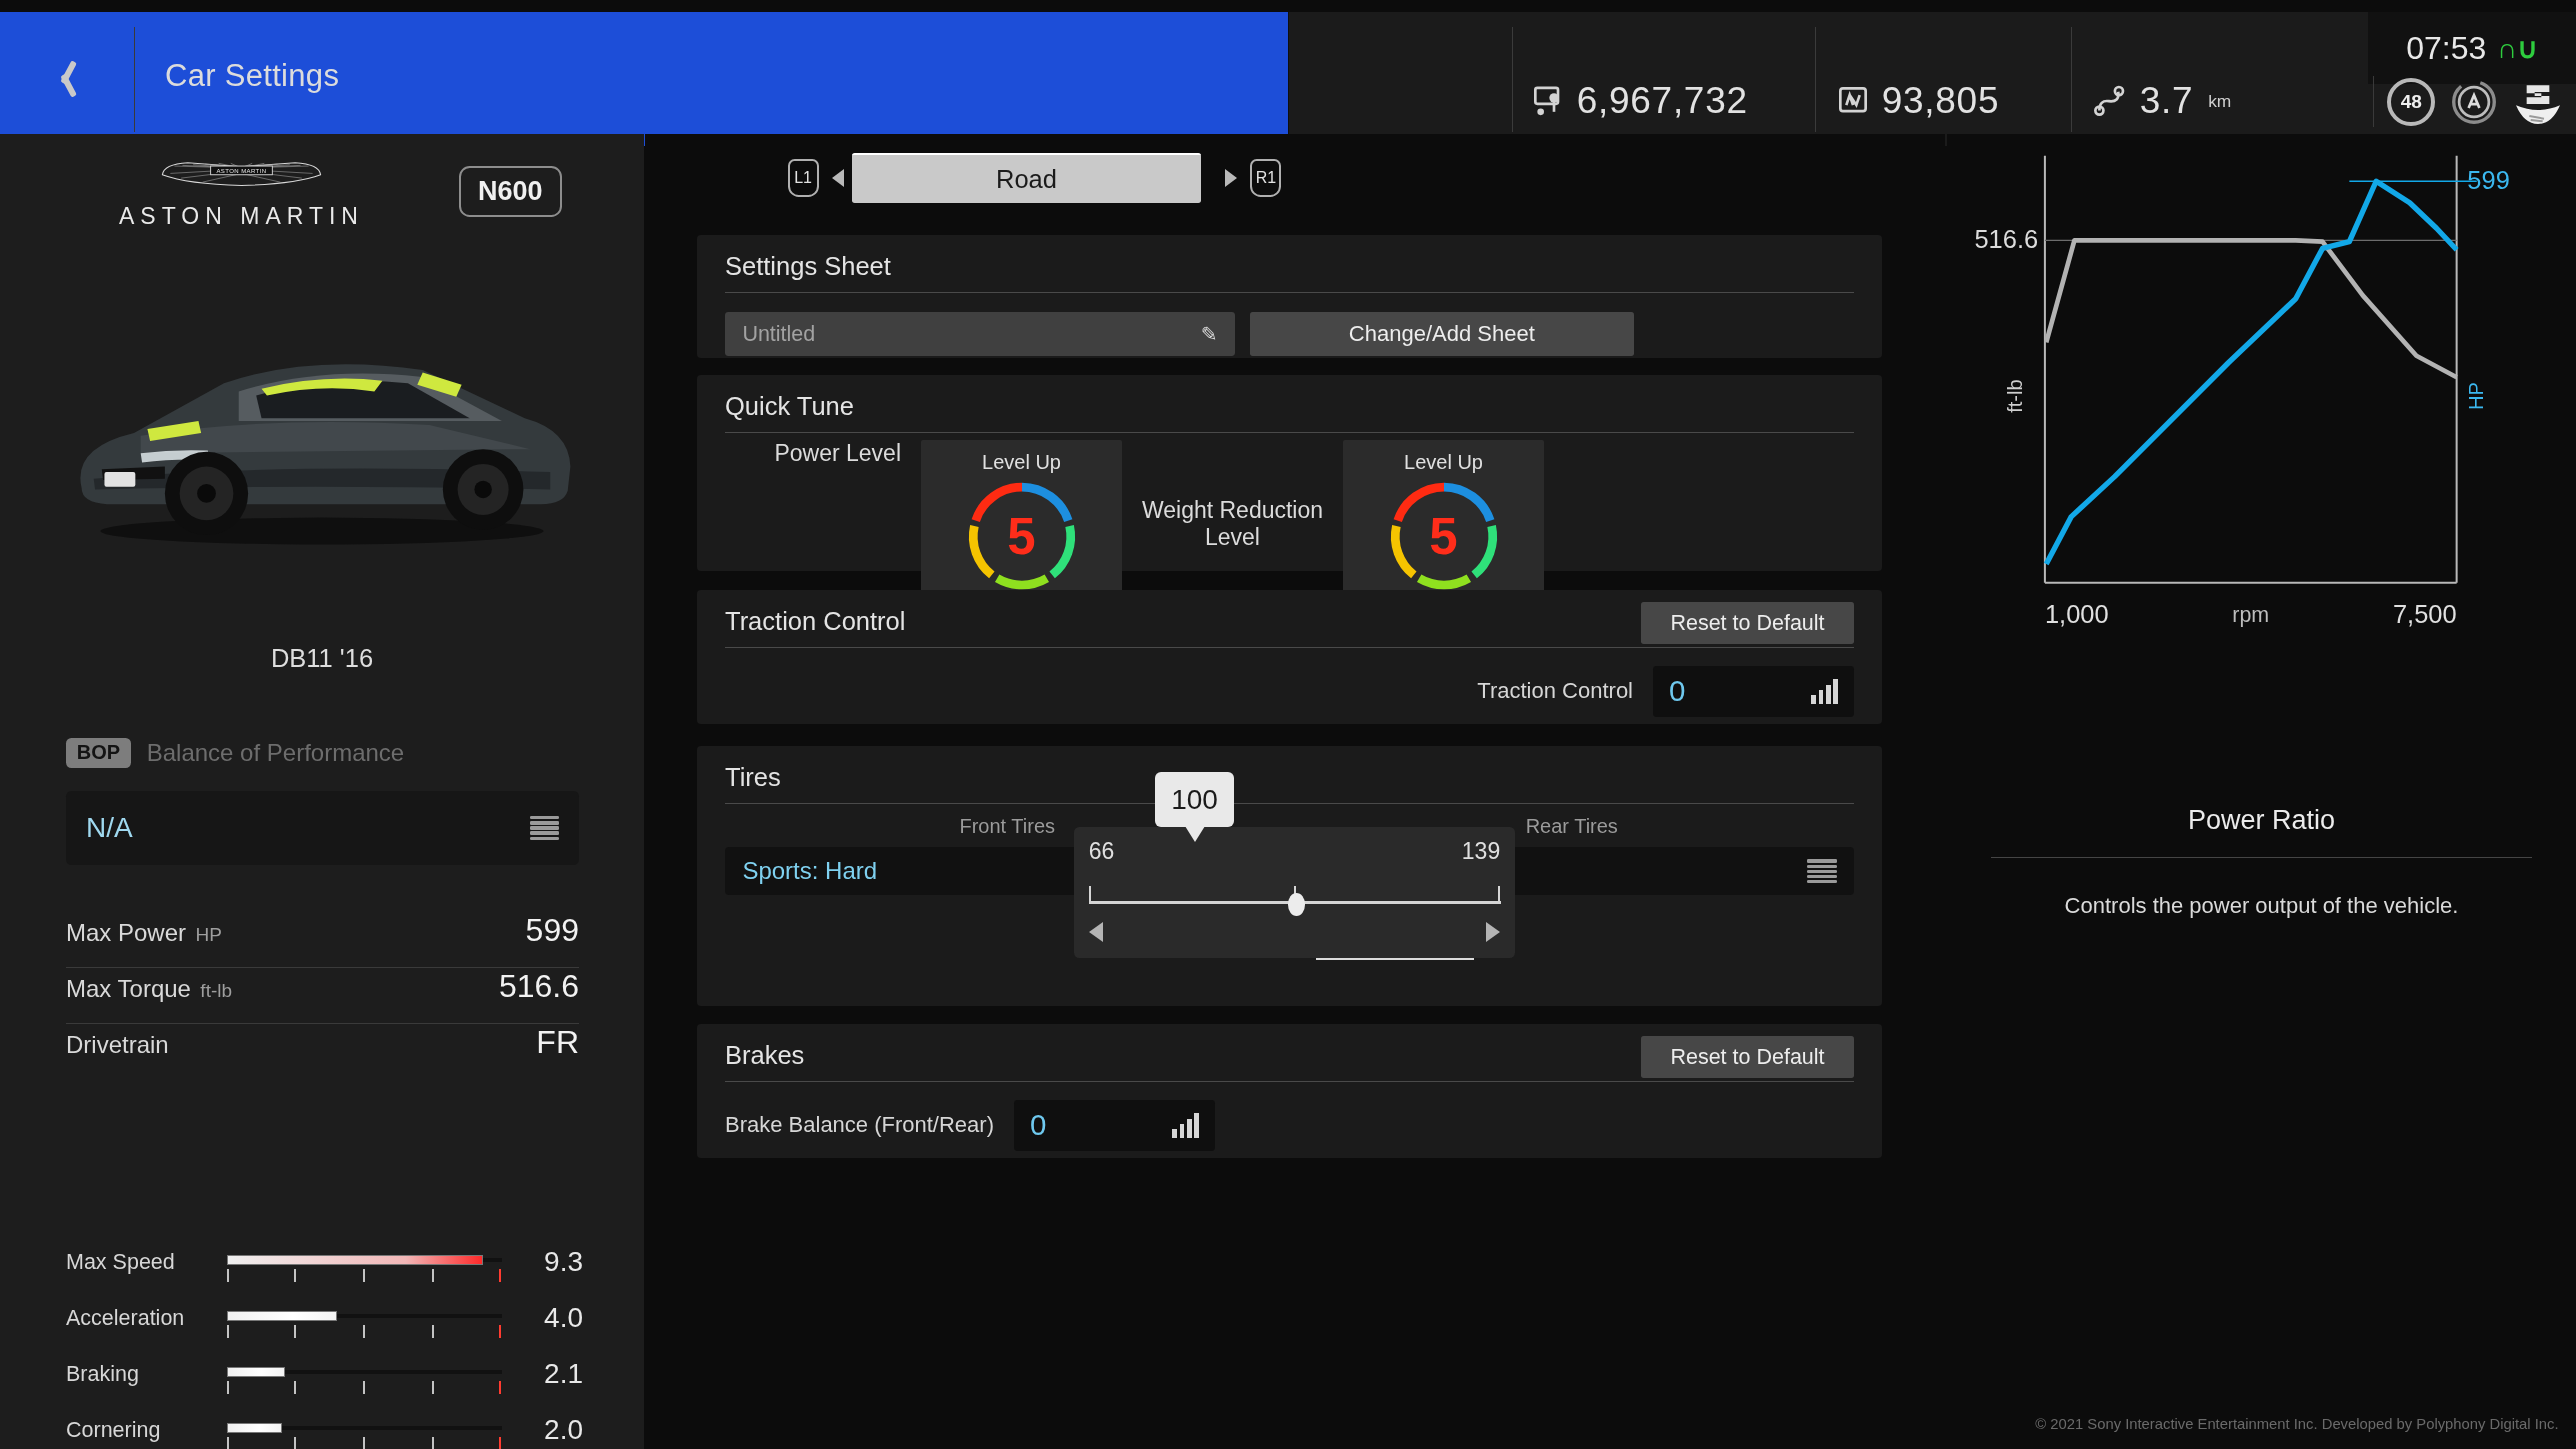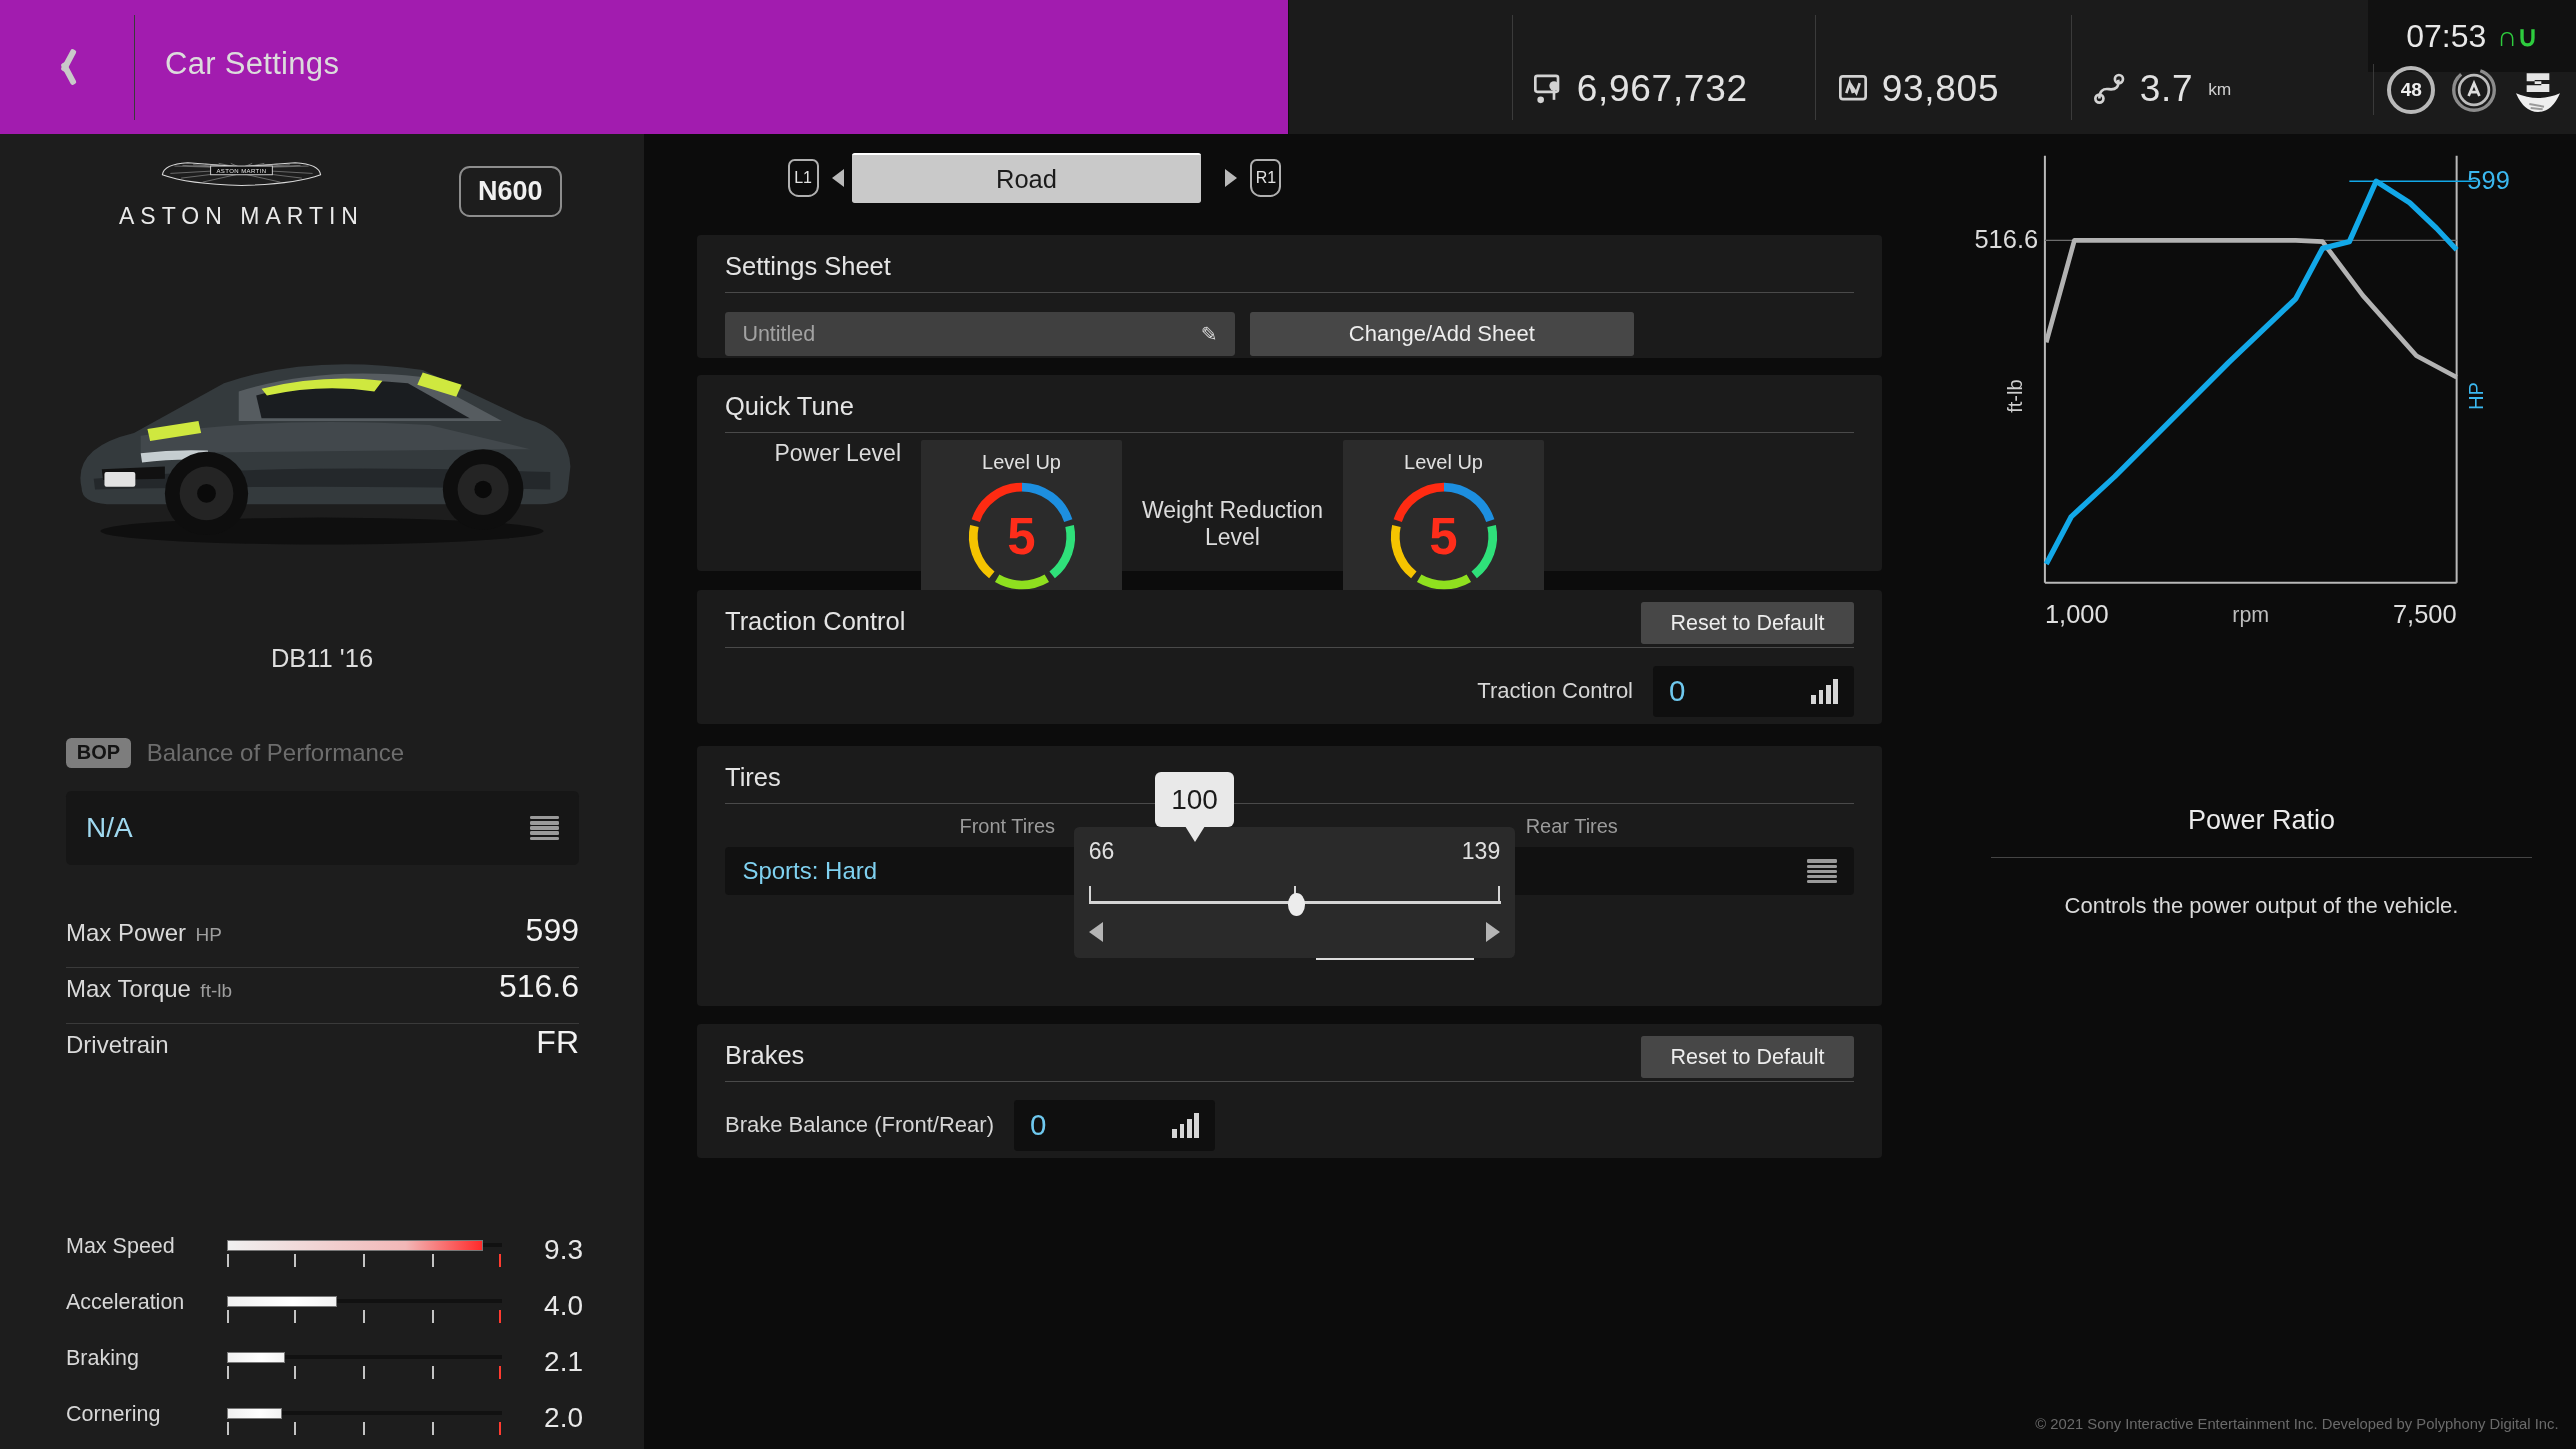--- a/index.html
+++ b/index.html
@@ -5,21 +5,21 @@
   * { box-sizing: border-box; margin: 0; padding: 0; }
   html, body {
     width: 2576px; height: 1449px;
     background: #000;
     font-family: "Liberation Sans", sans-serif;
     overflow: hidden;
   }
   .screen { position: relative; width: 2576px; height: 1449px; background: #0c0c0c; }
 
   
-  .topbar { position: absolute; top: 0; left: 0; width: 2576px; height: 134px; background: #a21caf; }
+  .topbar { position: absolute; top: 12px; left: 0; width: 2576px; height: 134px; background: #1d4ed8; }
   .tb-back { position: absolute; left: 0; top: 0; width: 134px; height: 134px;
              display: flex; align-items: center; justify-content: center; }
   .chev-left { width: 23px; height: 40px; position: relative; }
   .chev-left::before, .chev-left::after {
     content: ""; position: absolute; left: 4px; width: 6px; height: 24px;
     background: #c9c9c9; border-radius: 2px;
   }
   .chev-left::before { top: 0; transform: rotate(28deg); transform-origin: bottom center; }
   .chev-left::after  { bottom: 0; transform: rotate(-28deg); transform-origin: top center; }
   .tb-sep { position: absolute; left: 134px; top: 14.8px; width: 1.3px; height: 105px; background: #3a3a3a; }
@@ -72,21 +72,21 @@
 
   .specs { position: absolute; left: 66px; top: 778px; width: 513px; }
   .spec-row { display: flex; align-items: baseline; justify-content: space-between;
               height: 56px; border-bottom: 1.3px solid #3a3a3a; }
   .spec-row:last-child { border-bottom: none; }
   .spec-l { font-size: 24px; color: #d9d9d9; }
   .spec-u { font-size: 19px; color: #9e9e9e; margin-left: 9.4px; }
   .spec-v { font-size: 32px; color: #f2f2f2; font-weight: 500; }
 
   .perf { position: absolute; left: 66px; top: 1100px; width: 530px; }
-  .perf-row { display: flex; height: 56px; }
+  .perf-row { display: flex; align-items: center; height: 56px; }
   .perf-lbl { width: 161px; font-size: 21.5px; color: #d7d7d7; }
   .perf-bar-wrap { position: relative; width: 275px; height: 27px; }
   .perf-track { position: absolute; top: 9.4px; left: 0; width: 100%; height: 4px; background: #111; }
   .perf-fill { position: absolute; top: 6px; left: 0; height: 10.7px;
                background: linear-gradient(90deg,#f0f0f0 0%,#ffffff 60%,#f3f3f3 100%);
                border: 0.7px solid #777; }
   .perf-fill.hot { background: linear-gradient(90deg,#f0f0f0 0%,#f2b7b7 70%,#ff2a2a 100%); }
   .perf-ticks { position: absolute; top: 20px; left: 0; width: 100%; height: 14.8px; }
   .perf-ticks i { position: absolute; top: 0; width: 2px; height: 13.4px; background: #c3c3c3; }
   .perf-ticks i.red { background: #ff3b30; }

